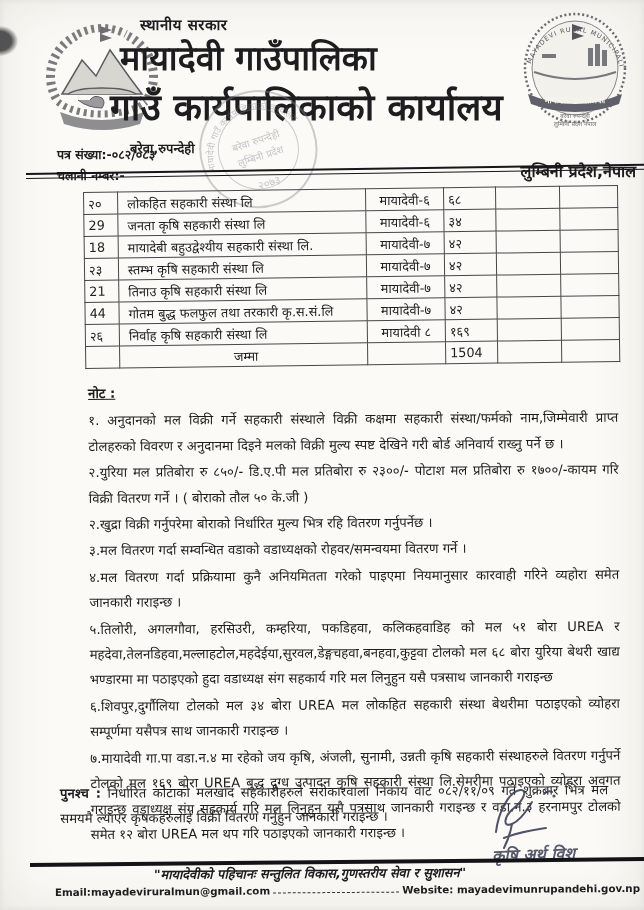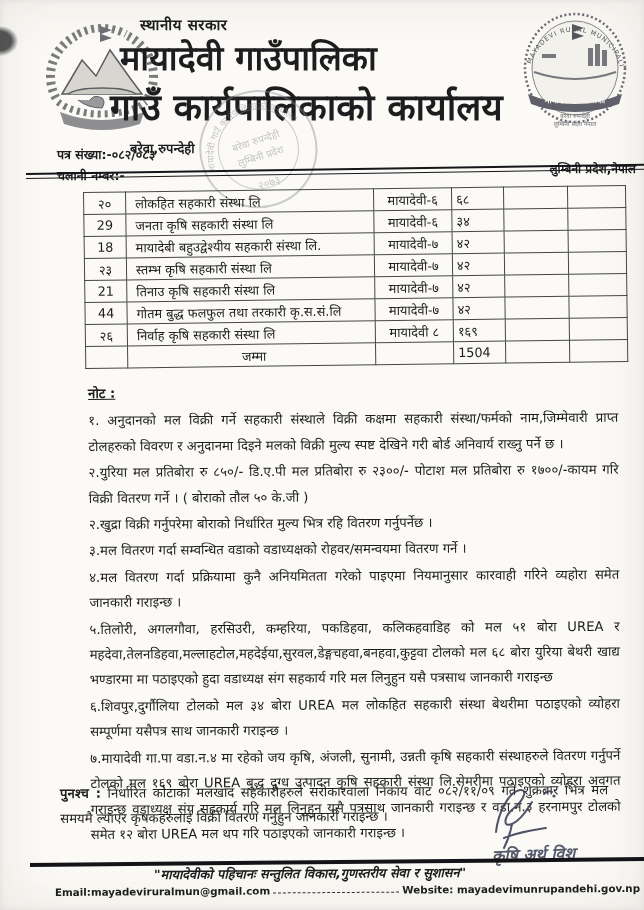--- a/index.html
+++ b/index.html
@@ -14,40 +14,40 @@
     position:absolute; left:-8px; top:26px; width:26px; height:30px;
     background:radial-gradient(ellipse at 30% 50%, #2b2b2e 0 45%, rgba(43,43,46,0) 72%);
     opacity:.8;
   }
   
   .hdr-center { position:absolute; left:140px; width:384px; }
   .govt-label { top:14px; font-size:15px; font-weight:bold; letter-spacing:.5px; }
   .muni-name  { top:34px; font-size:34px; font-weight:bold; left:120px; width:424px; }
   .office-name{ top:80px; font-size:37px; font-weight:bold; left:110px; width:444px; }
   .addr       { top:139px; font-size:13px; font-weight:bold; left:130px; width:300px; }
-  .province   { position:absolute; right:8px; top:160px; font-size:12px; font-weight:bold;text-align:right; }
+  .province   { position:absolute; right:8px; top:160px; font-size:16px; font-weight:bold;text-align:right; }
   .letter-meta{ position:absolute; left:35px; top:144px; font-size:12.5px; font-weight:bold; line-height:21px;margin-left:22px; }
   .emblem-left  { position:absolute; left:38px;  top:20px; }
   .emblem-right { position:absolute; left:518px; top:6px; }
   .stamp { position:absolute; left:196px; top:86px; opacity:.42; transform:rotate(-18deg); }
   .dbl-rule {
     position:absolute; left:26px; right:-2px; top:173px; height:6px;
     border-top:2.5px solid #15151a; border-bottom:1.5px solid #15151a;
     transform:rotate(-0.85deg); transform-origin:left center;
   }
   
   .coop-table {
     position:absolute; left:83px; top:192px; border-collapse:collapse;
     transform:rotate(-0.75deg); transform-origin:0 0;
   }
   .coop-table td {
     border:1px solid #47474a; height:22px; font-size:12.8px;
     padding:0 4px; white-space:nowrap; overflow:hidden;
   }
-  .coop-table td.sn   { width:42px;  text-align:center; }
+  .coop-table td.sn   { width:34px;  text-align:left; }
   .coop-table td.name { width:248px; text-align:left; padding-left:9px; }
   .coop-table td.ward { width:78px;  text-align:center; }
   .coop-table td.qty  { width:52px;  }
   .coop-table td.e1   { width:64px; }
   .coop-table td.e2   { width:58px; }
   .coop-table tr.total-row td.name { text-align:center; font-weight:500; }
   
   .notes {
     position:absolute; left:88px; top:381px; width:530px;
     font-size:13.2px; line-height:25.4px; transform:rotate(-0.35deg); transform-origin:0 0;

